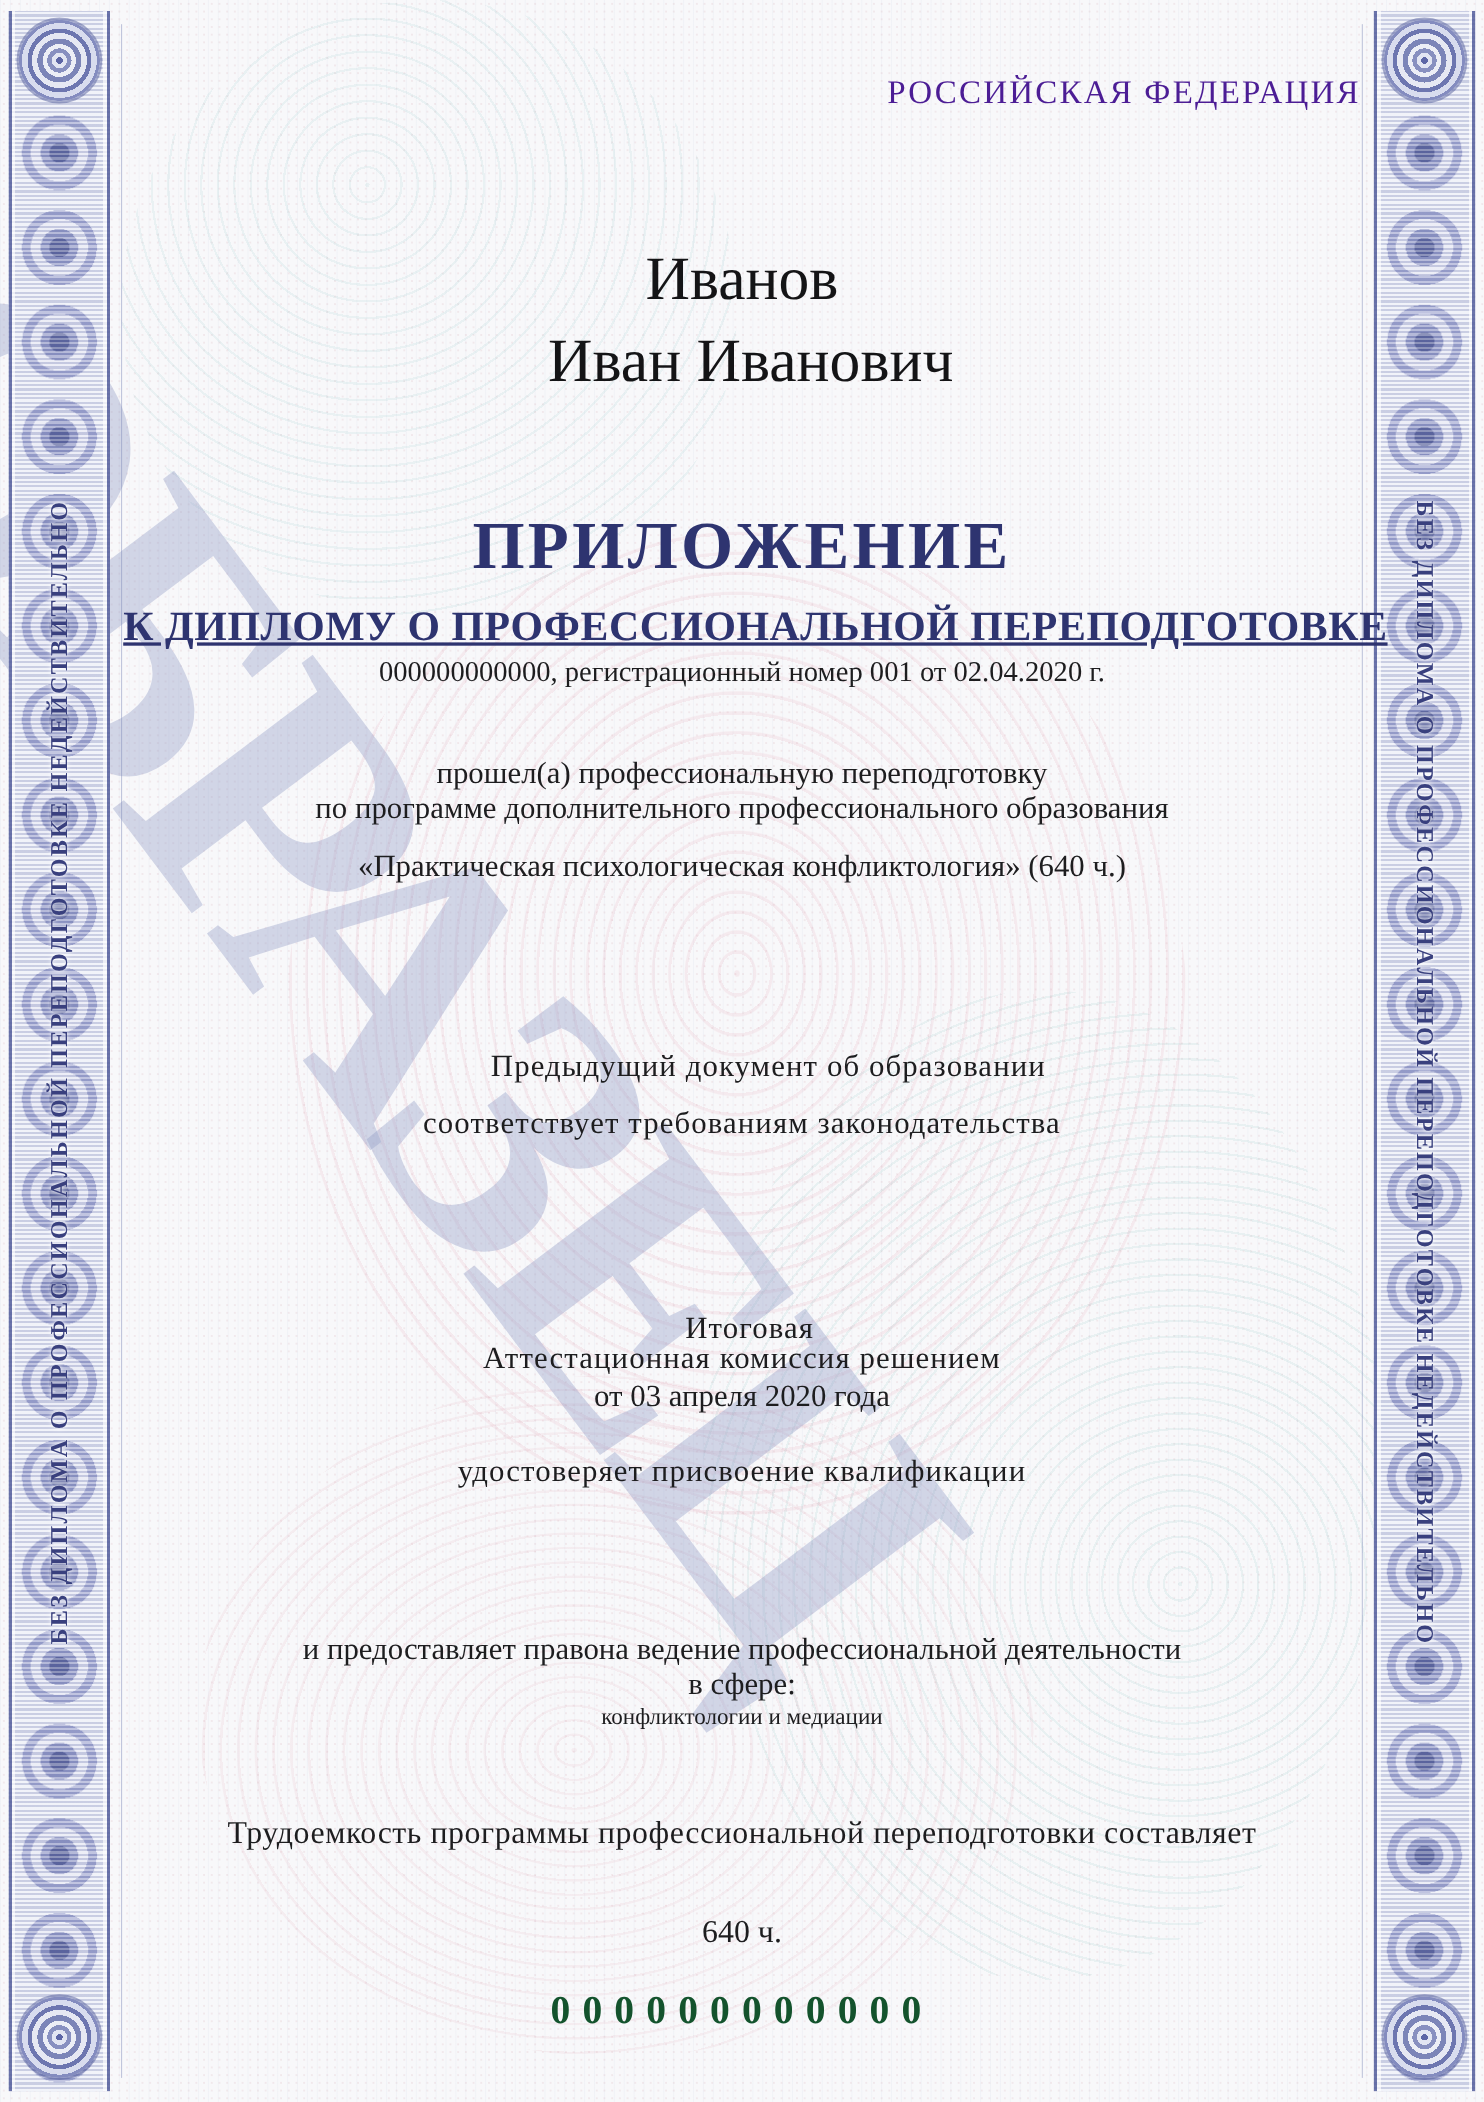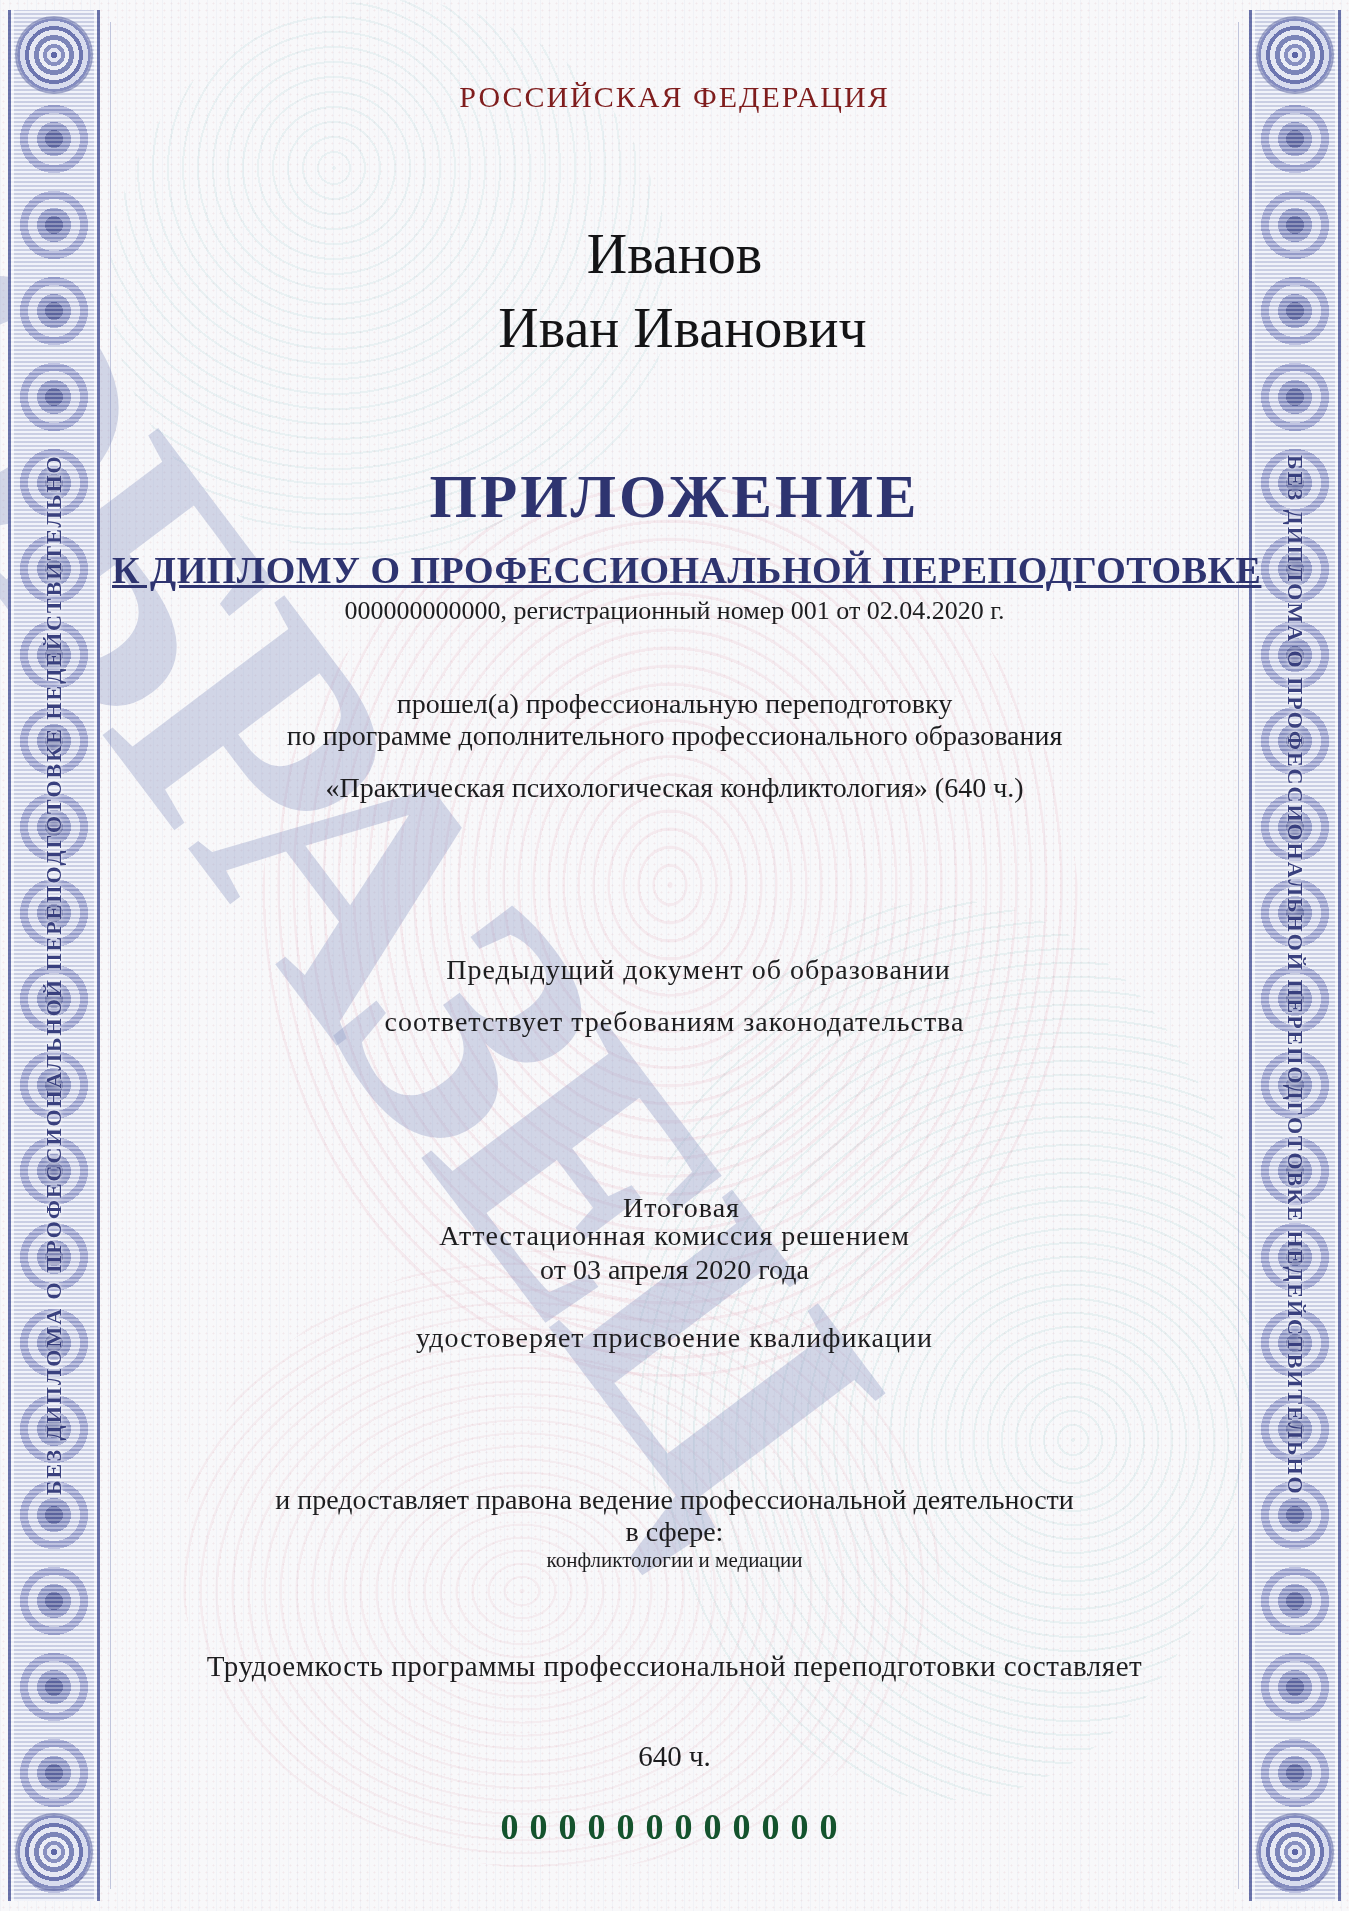--- a/index.html
+++ b/index.html
@@ -71,21 +71,21 @@
   .border-text-left{left:8px;transform:rotate(180deg);}
   .border-text-right{right:8px;}
   .inner-rule{position:absolute;top:22px;bottom:22px;width:1px;background:rgba(125,135,185,0.45);z-index:2;}
   .inner-rule-left{left:110px;}
   .inner-rule-right{right:110px;}
   
   .line{
     position:absolute;left:112px;right:112px;text-align:center;z-index:4;
     color:#1d1d1f;font-family:"Liberation Serif", serif;white-space:nowrap;
   }
-  .country{top:80px;font-size:30px;letter-spacing:2px;color:#7f1d1d;}
+  .country{top:68px;font-size:30px;letter-spacing:2px;color:#4c1d95;text-align:right;}
   .name1{top:222px;font-size:56px;color:#141416;}
   .name2{top:296px;font-size:56px;color:#141416;padding-left:16px;}
   .title{top:462px;font-size:61px;font-weight:bold;color:#2e3470;letter-spacing:3px;}
   .subtitle{top:548px;font-size:38px;font-weight:bold;color:#2e3470;letter-spacing:0.5px;text-decoration:underline;}
   .numline{top:596px;font-size:26px;}
   .l-retrain1{top:688px;font-size:28px;}
   .l-retrain2{top:720px;font-size:28px;}
   .l-program{top:772px;font-size:28px;}
   .l-prev1{top:954px;font-size:28px;letter-spacing:1px;padding-left:48px;}
   .l-prev2{top:1006px;font-size:28px;letter-spacing:1px;}

